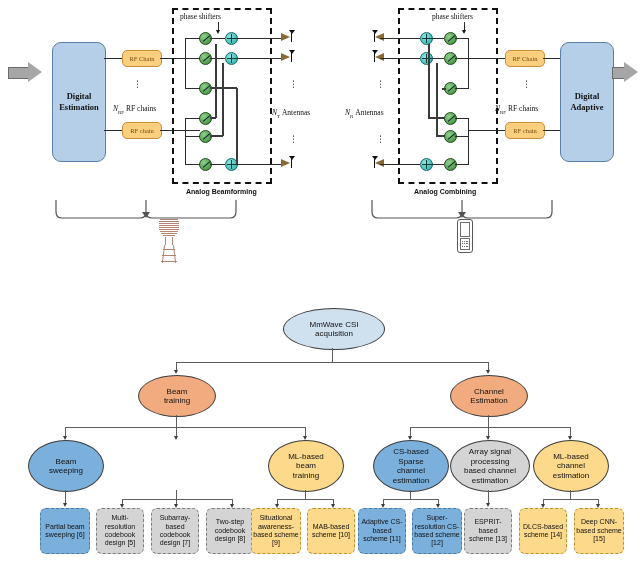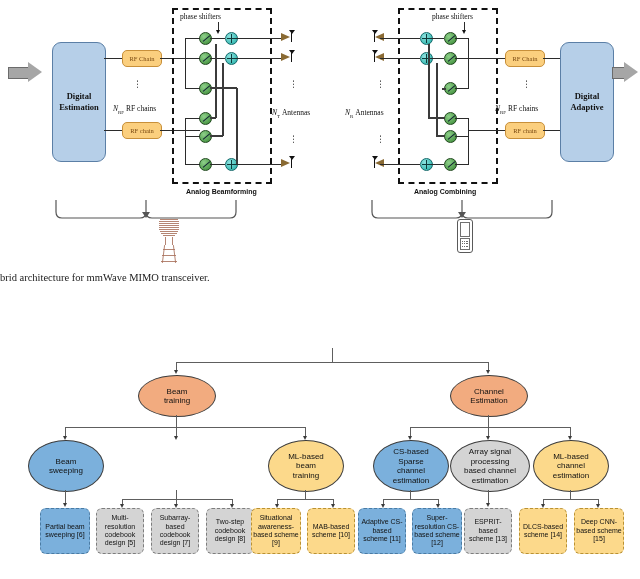--- a/index.html
+++ b/index.html
@@ -336,25 +336,30 @@
         <span style="left:5.8px;top:1.5px;"></span>
       <span style="left:1px;top:4px;"></span>
         <span style="left:3.4px;top:4px;"></span>
         <span style="left:5.8px;top:4px;"></span>
       <span style="left:1px;top:6.5px;"></span>
         <span style="left:3.4px;top:6.5px;"></span>
         <span style="left:5.8px;top:6.5px;"></span>
     </div>
   </div>
 
-  <div class="caption" style="left:0px;top:272px;">brid architecture for mmWave MIMO transceiver.</div>
 </div>
 
 <div id="fig2">
 
+  <div class="ellipse e-lblue" style="left:283px;top:8px;width:100px;height:40px;">
+    <div>
+      <div>MmWave CSI</div>
+      <div>acquisition</div>
+    </div>
+  </div>
 
   <div class="tl tlv" style="left:332px;top:48px;height:14px;"></div>
   <div class="tl tlh" style="left:176px;top:62px;width:312px;"></div>
   <div class="tl tlv" style="left:176px;top:62px;height:9px;"></div>
   <div class="tl tlv" style="left:488px;top:62px;height:9px;"></div>
   <div class="arrowdn" style="left:173.5px;top:70px;"></div>
   <div class="arrowdn" style="left:485.5px;top:70px;"></div>
 
   <div class="ellipse e-orange" style="left:138px;top:75px;width:76px;height:40px;">
     <div>

